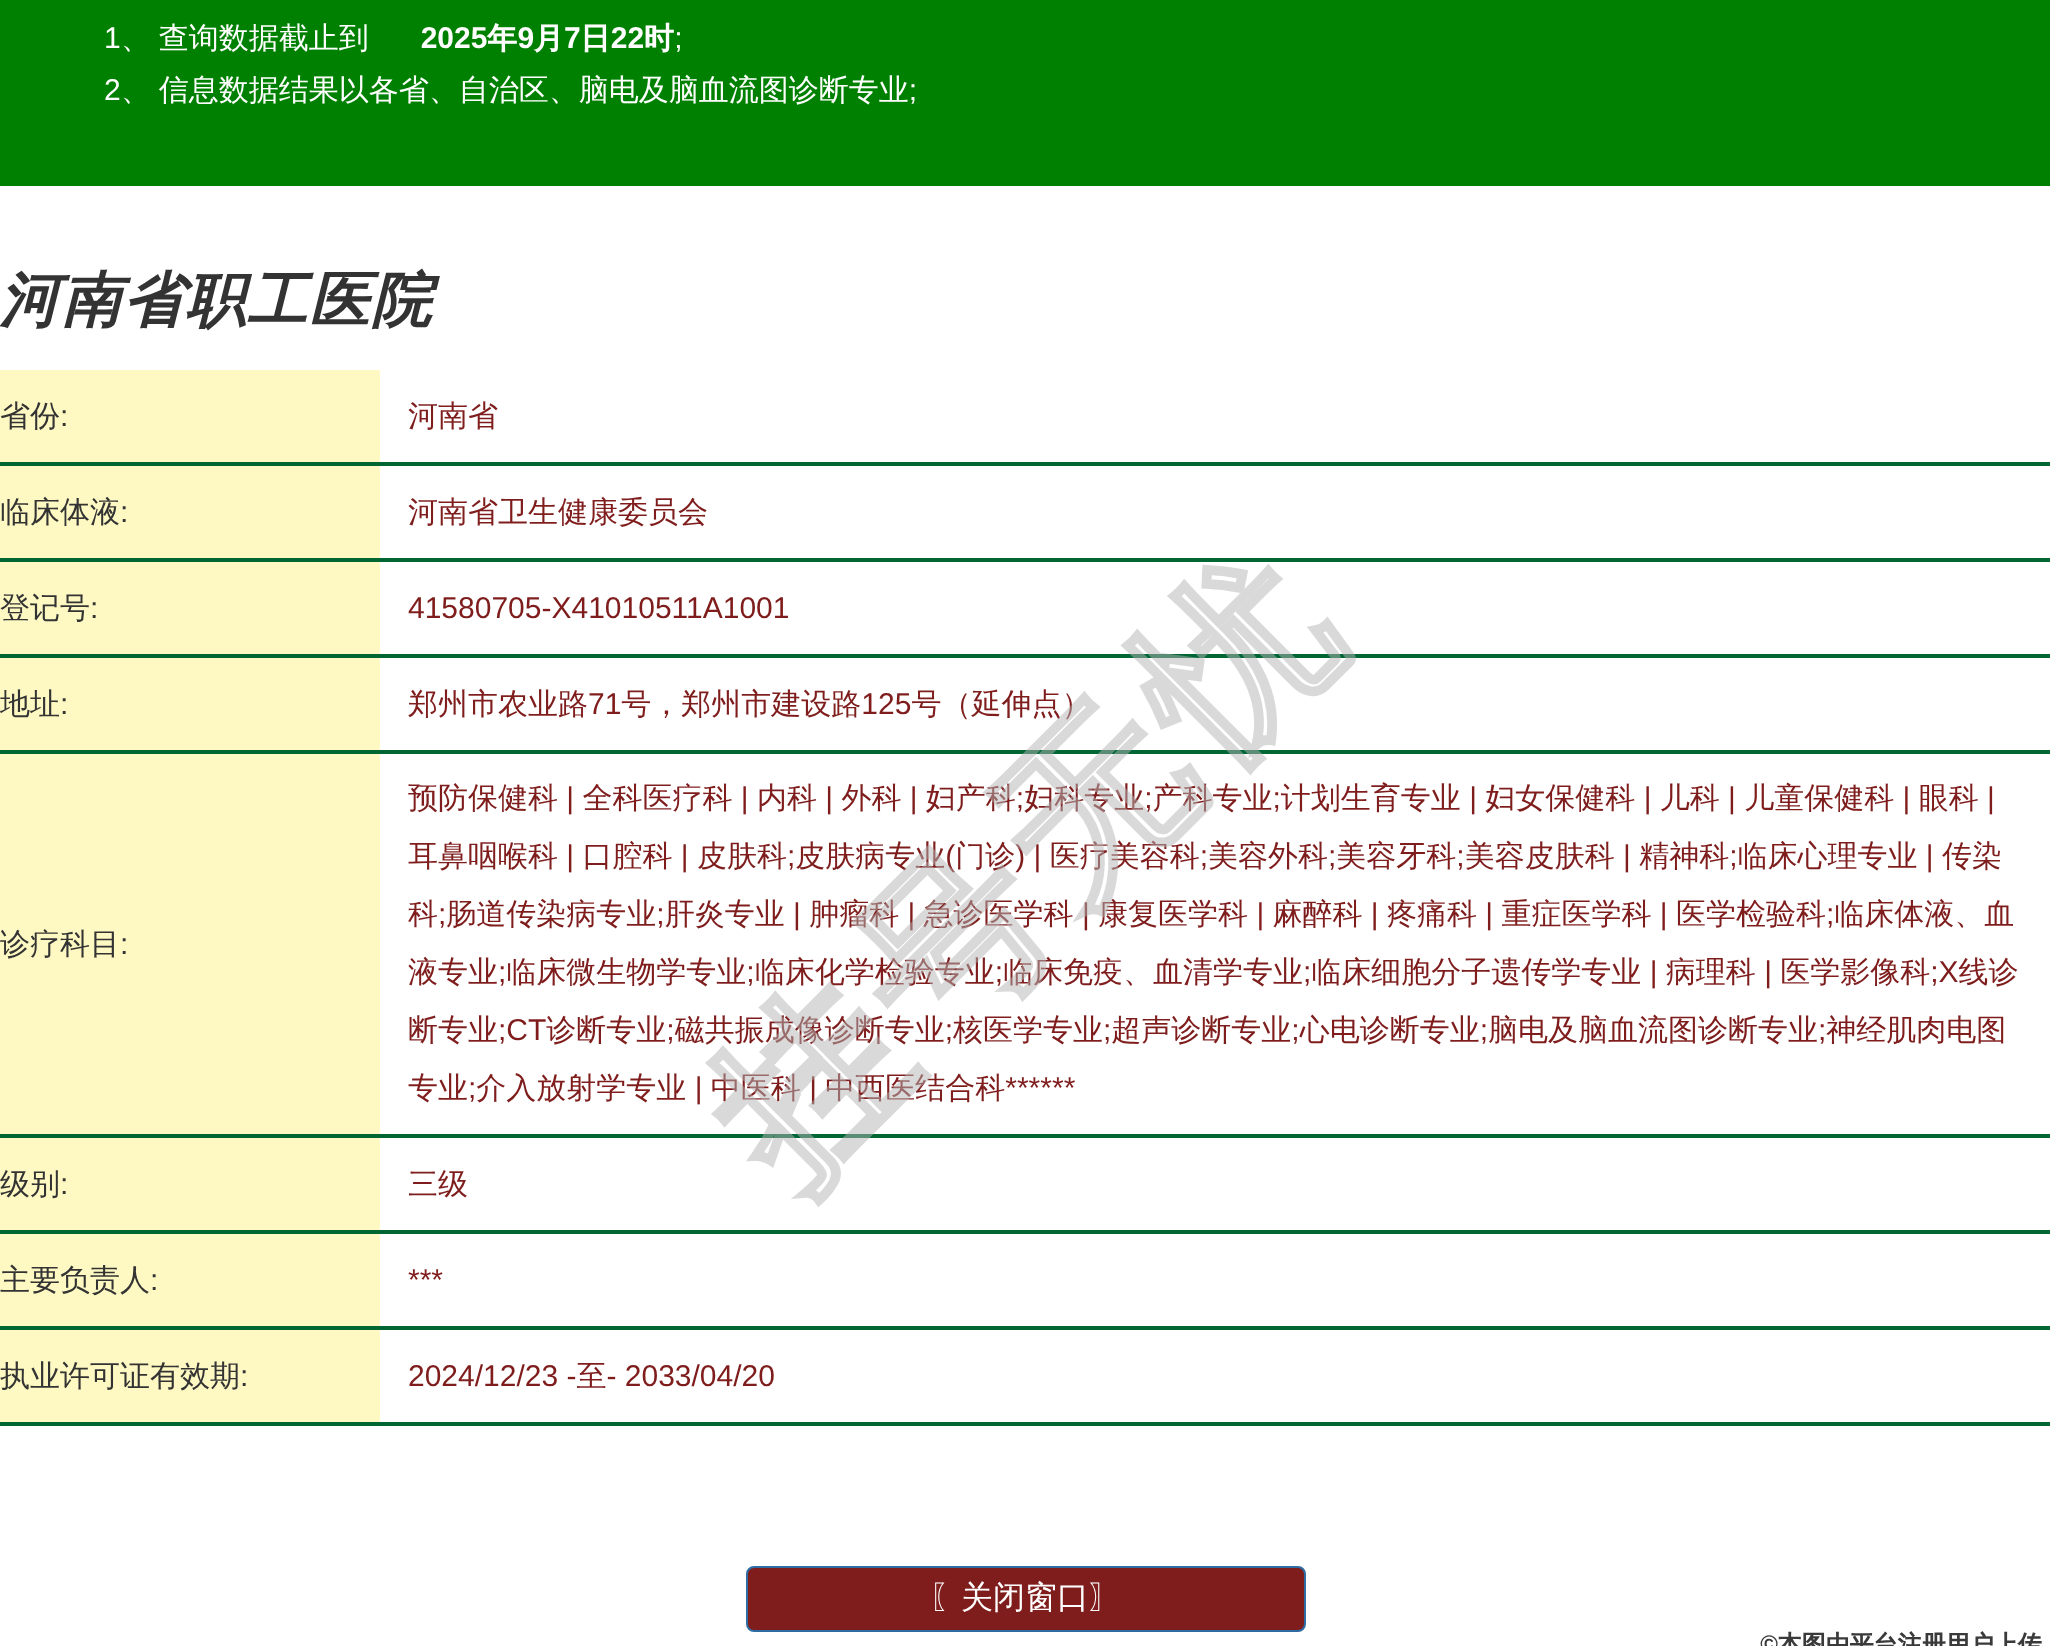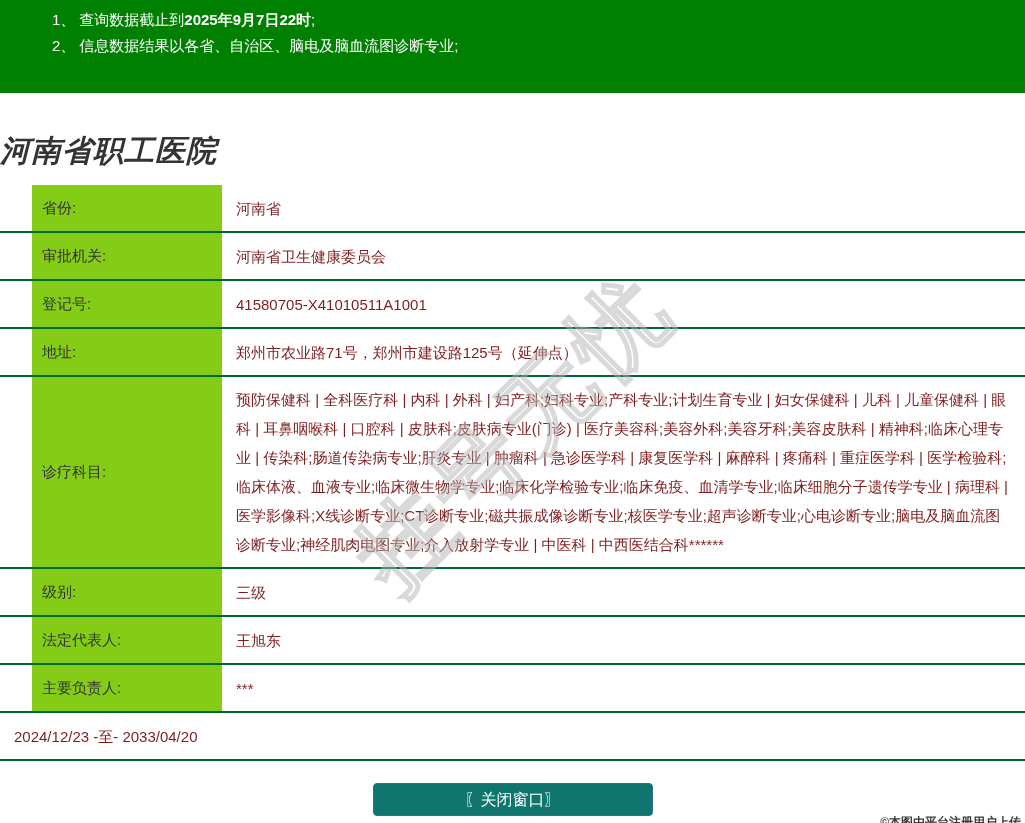--- a/index.html
+++ b/index.html
@@ -11,55 +11,55 @@
   }
   
   .banner {
     background:#008000; height:93px; box-sizing:border-box;
     padding-top:7px; color:#ffffff;
   }
   .banner-line {
     margin-left:52px; font-size:15px; line-height:26px; white-space:nowrap;
   }
   .banner-line .num { margin-right:4px; }
-  .banner-line b { font-weight:bold; }
+  .banner-line b { font-weight:bold;padding-left:26px; }
   
   .content { position:relative; height:679px; overflow:hidden; }
   .page-title {
     margin:40px 0 0 0; text-align:left;
     font-size:30px; font-weight:bold; color:#333; letter-spacing:1px;
     line-height:35px;
     font-style:italic;
   }
   .info-table { margin-top:17px; }
   .row { display:flex; border-bottom:2px solid #006634; min-height:46px; }
   .row .label {
     width:190px; min-width:190px; box-sizing:border-box;
-    background:#84cc16; display:flex; align-items:center;
-    padding-left:10px; font-size:15px; color:#333;margin-left:32px;
+    background:#fef9c3; display:flex; align-items:center;
+    padding-left:0; font-size:15px; color:#333;
   }
   .row .value {
     flex:1; display:flex; align-items:center;
     padding:8px 14px; font-size:15px; color:#7f1d1d; line-height:29px;
   }
   .row.tall .value { align-items:flex-start; }
   
   .watermark {
     position:absolute; left:315px; top:150px; width:400px; height:380px;
     display:flex; align-items:center; justify-content:center;
     transform:rotate(-45deg);
     font-size:92px; font-weight:bold; letter-spacing:8px;
     color:transparent; -webkit-text-stroke:2px #b5b5b5;
     opacity:0.5; pointer-events:none; white-space:nowrap;
   }
   
   .footer { position:relative; height:51px; }
   .close-btn {
     display:block; margin:11px auto 0; width:280px; height:33px;
-    background:#0f766e; border:1px solid #2e6da4; border-radius:4px;
+    background:#7f1d1d; border:1px solid #2e6da4; border-radius:4px;
     color:#ffffff; font-size:16px; text-align:center; line-height:31px;
     cursor:pointer; font-family:inherit; padding:0;
   }
   .credit-badge {
     position:absolute; right:4px; bottom:3px;
     font-size:12px; font-weight:bold; color:#3a3a3a;
     text-shadow:-1px 0 #fff, 1px 0 #fff, 0 -1px #fff, 0 1px #fff, 1px 1px #fff, -1px -1px #fff;
   }
 </style>
 </head>
@@ -72,48 +72,45 @@
 
 <div class="content">
   <h1 class="page-title">河南省职工医院</h1>
 
   <div class="info-table">
     <div class="row">
       <div class="cell label">省份:</div>
       <div class="cell value">河南省</div>
     </div>
     <div class="row">
-      <div class="cell label">审批机关:</div>
+      <div class="cell label">临床体液:</div>
       <div class="cell value">河南省卫生健康委员会</div>
     </div>
     <div class="row">
       <div class="cell label">登记号:</div>
       <div class="cell value">41580705-X41010511A1001</div>
     </div>
     <div class="row">
       <div class="cell label">地址:</div>
       <div class="cell value">郑州市农业路71号，郑州市建设路125号（延伸点）</div>
     </div>
     <div class="row tall">
       <div class="cell label">诊疗科目:</div>
       <div class="cell value">预防保健科 | 全科医疗科 | 内科 | 外科 | 妇产科;妇科专业;产科专业;计划生育专业 | 妇女保健科 | 儿科 | 儿童保健科 | 眼科 | 耳鼻咽喉科 | 口腔科 | 皮肤科;皮肤病专业(门诊) | 医疗美容科;美容外科;美容牙科;美容皮肤科 | 精神科;临床心理专业 | 传染科;肠道传染病专业;肝炎专业 | 肿瘤科 | 急诊医学科 | 康复医学科 | 麻醉科 | 疼痛科 | 重症医学科 | 医学检验科;临床体液、血液专业;临床微生物学专业;临床化学检验专业;临床免疫、血清学专业;临床细胞分子遗传学专业 | 病理科 | 医学影像科;X线诊断专业;CT诊断专业;磁共振成像诊断专业;核医学专业;超声诊断专业;心电诊断专业;脑电及脑血流图诊断专业;神经肌肉电图专业;介入放射学专业 | 中医科 | 中西医结合科******</div>
     </div>
     <div class="row">
       <div class="cell label">级别:</div>
       <div class="cell value">三级</div>
     </div>
     <div class="row">
-      <div class="cell label">法定代表人:</div>
-      <div class="cell value">王旭东</div>
-    </div>
-    <div class="row">
       <div class="cell label">主要负责人:</div>
       <div class="cell value">***</div>
     </div>
     <div class="row">
+      <div class="cell label">执业许可证有效期:</div>
       <div class="cell value">2024/12/23 -至- 2033/04/20</div>
     </div>
   </div>
 
   <div class="watermark">挂号无忧</div>
 </div>
 
 <div class="footer">
   <button class="close-btn">〖关闭窗口〗</button>
   <div class="credit-badge">©本图由平台注册用户上传</div>

